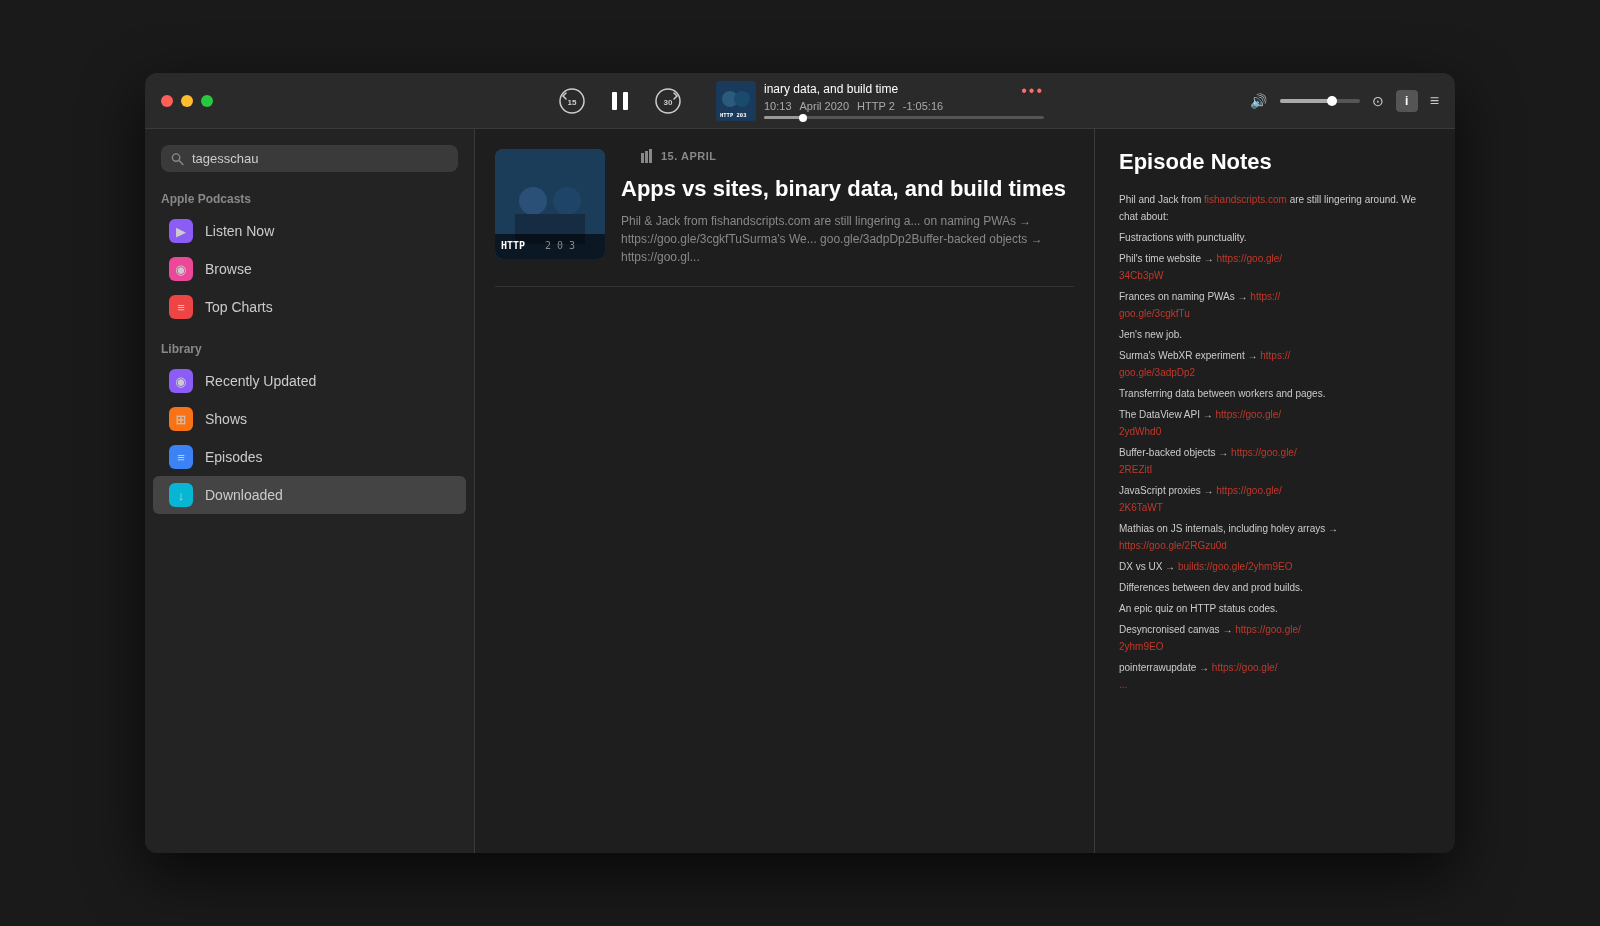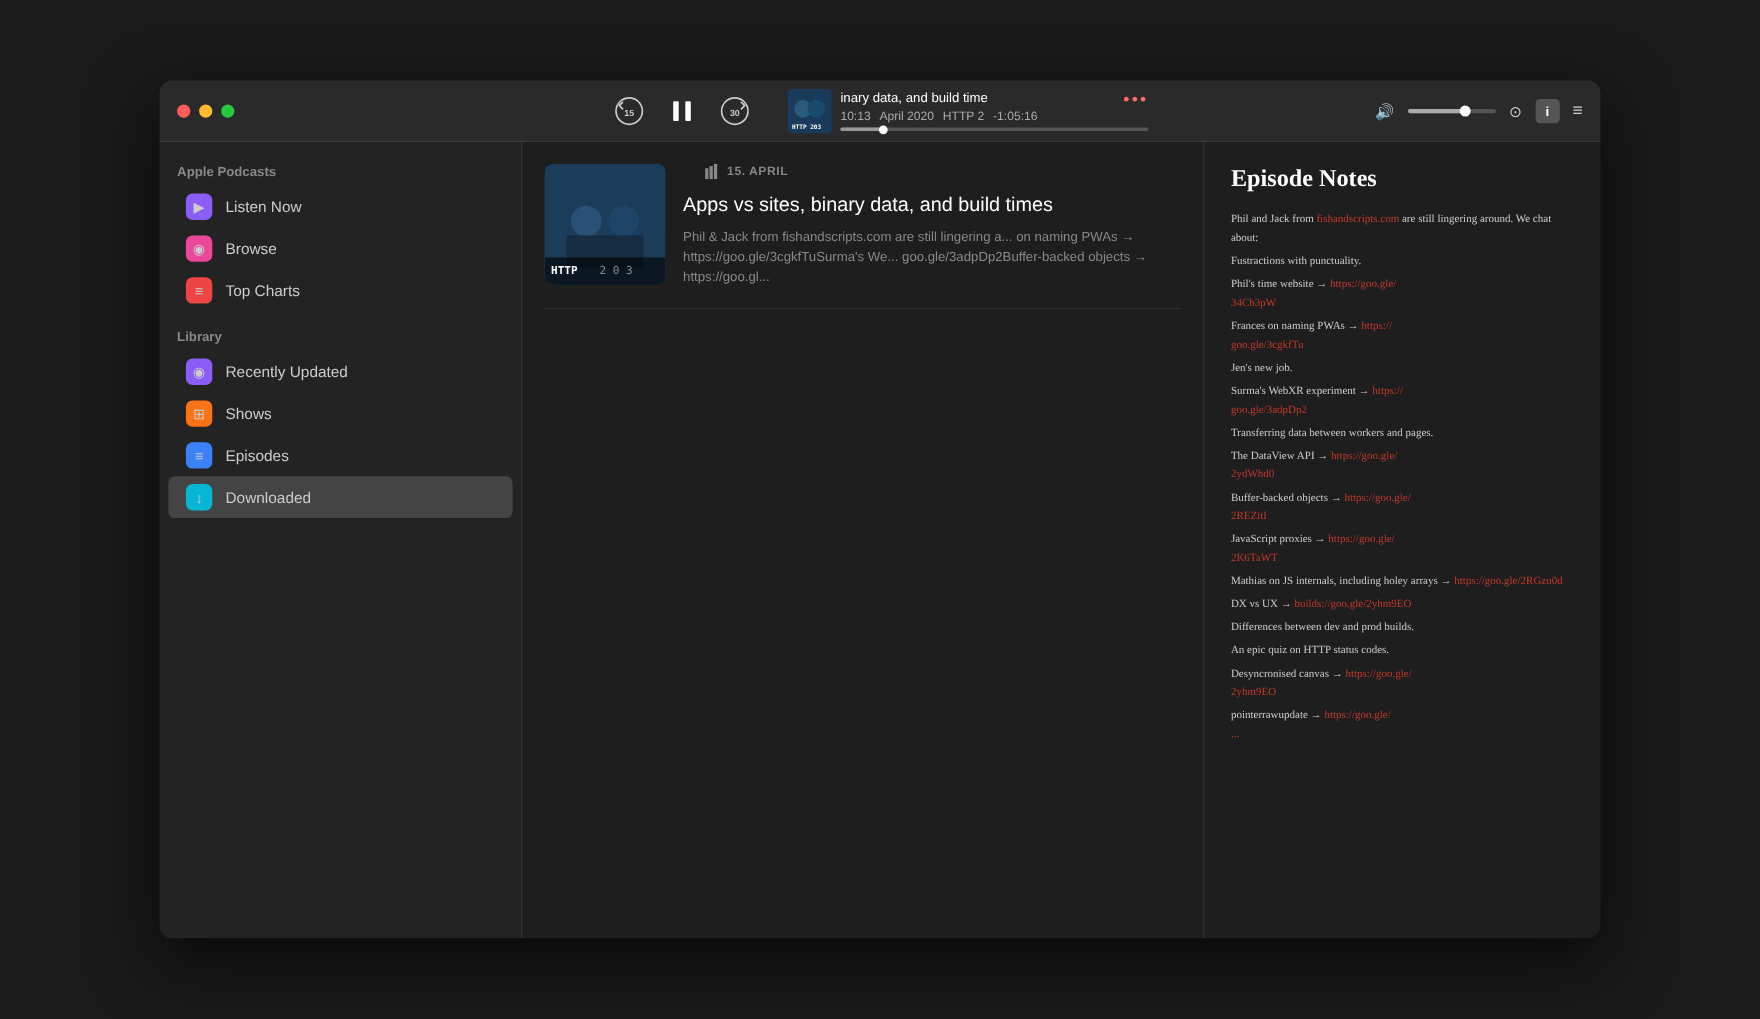--- a/index.html
+++ b/index.html
@@ -362,22 +362,22 @@
       letter-spacing: 0.5px;
       display: flex;
       align-items: center;
       gap: 6px;
       margin-bottom: 6px;
       padding-left: 20px;
     }
 
     .episode-title {
       color: #fff;
-      font-size: 18px;
-      font-weight: 400;
+      font-size: 22px;
+      font-weight: 700;
       margin-bottom: 8px;
       line-height: 1.3;
       margin-top: 12px;
     }
 
     .episode-description {
       color: #888;
       font-size: 12px;
       line-height: 1.5;
       overflow: hidden;
@@ -386,21 +386,20 @@
       -webkit-box-orient: vertical;
     }
 
     
     .notes-panel {
       width: 360px;
       background: #1e1e1e;
       padding: 20px 24px;
       overflow-y: auto;
       flex-shrink: 0;
-      font-family: Liberation Serif, serif;
     }
 
     .notes-title {
       color: #fff;
       font-size: 22px;
       font-weight: 700;
       margin-bottom: 16px;
     }
 
     .notes-content {
@@ -505,20 +504,29 @@
       <div class="info-btn">
         <span>i</span>
       </div>
       <span class="menu-btn">≡</span>
     </div>
   </div>
 
   <div class="main-content">
 
     <div class="sidebar">
+      <div class="search-wrap">
+        <div class="search-input-container">
+          <svg width="14" height="14" viewBox="0 0 14 14">
+            <circle cx="5.5" cy="5.5" r="4" fill="none" stroke="#888" stroke-width="1.5"></circle>
+            <line x1="9" y1="9" x2="13" y2="13" stroke="#888" stroke-width="1.5" stroke-linecap="round"></line>
+          </svg>
+          <input class="search-input" type="text" value="tagesschau" style="">
+        </div>
+      </div>
 
       <div class="sidebar-section-label">Apple Podcasts</div>
 
       <div class="sidebar-item">
         <div class="sidebar-item-icon icon-purple">▶</div>
         <span>Listen Now</span>
       </div>
       <div class="sidebar-item">
         <div class="sidebar-item-icon icon-pink">◉</div>
         <span>Browse</span>

